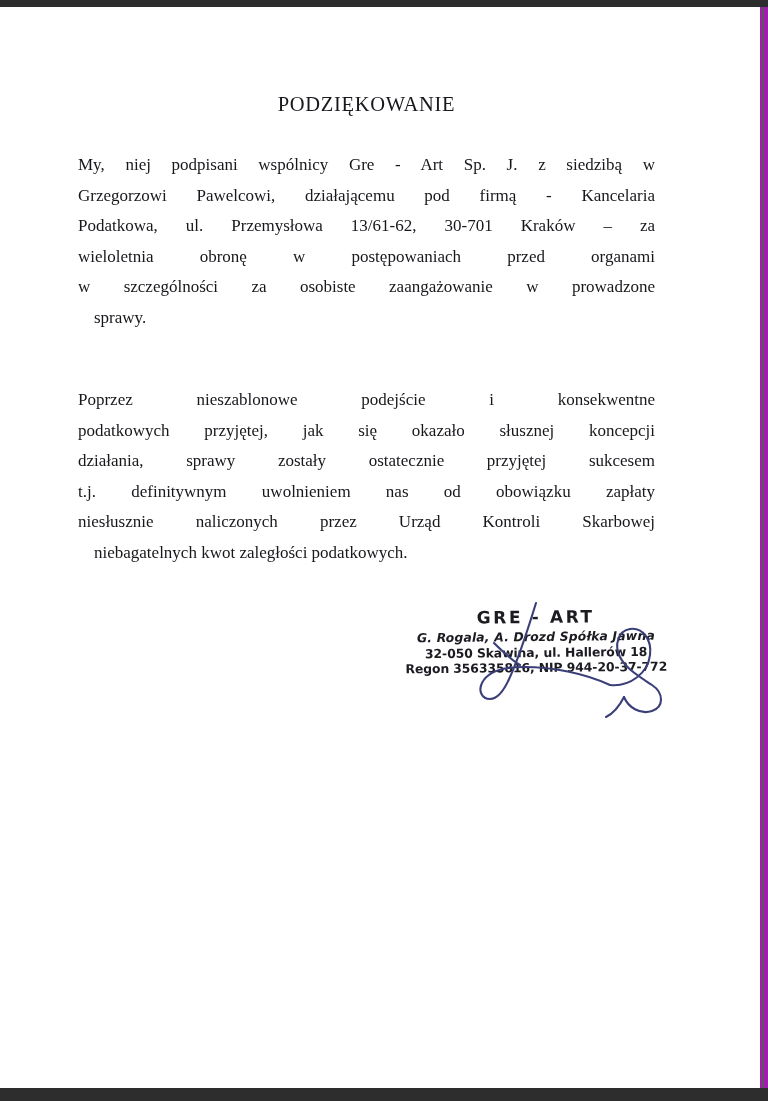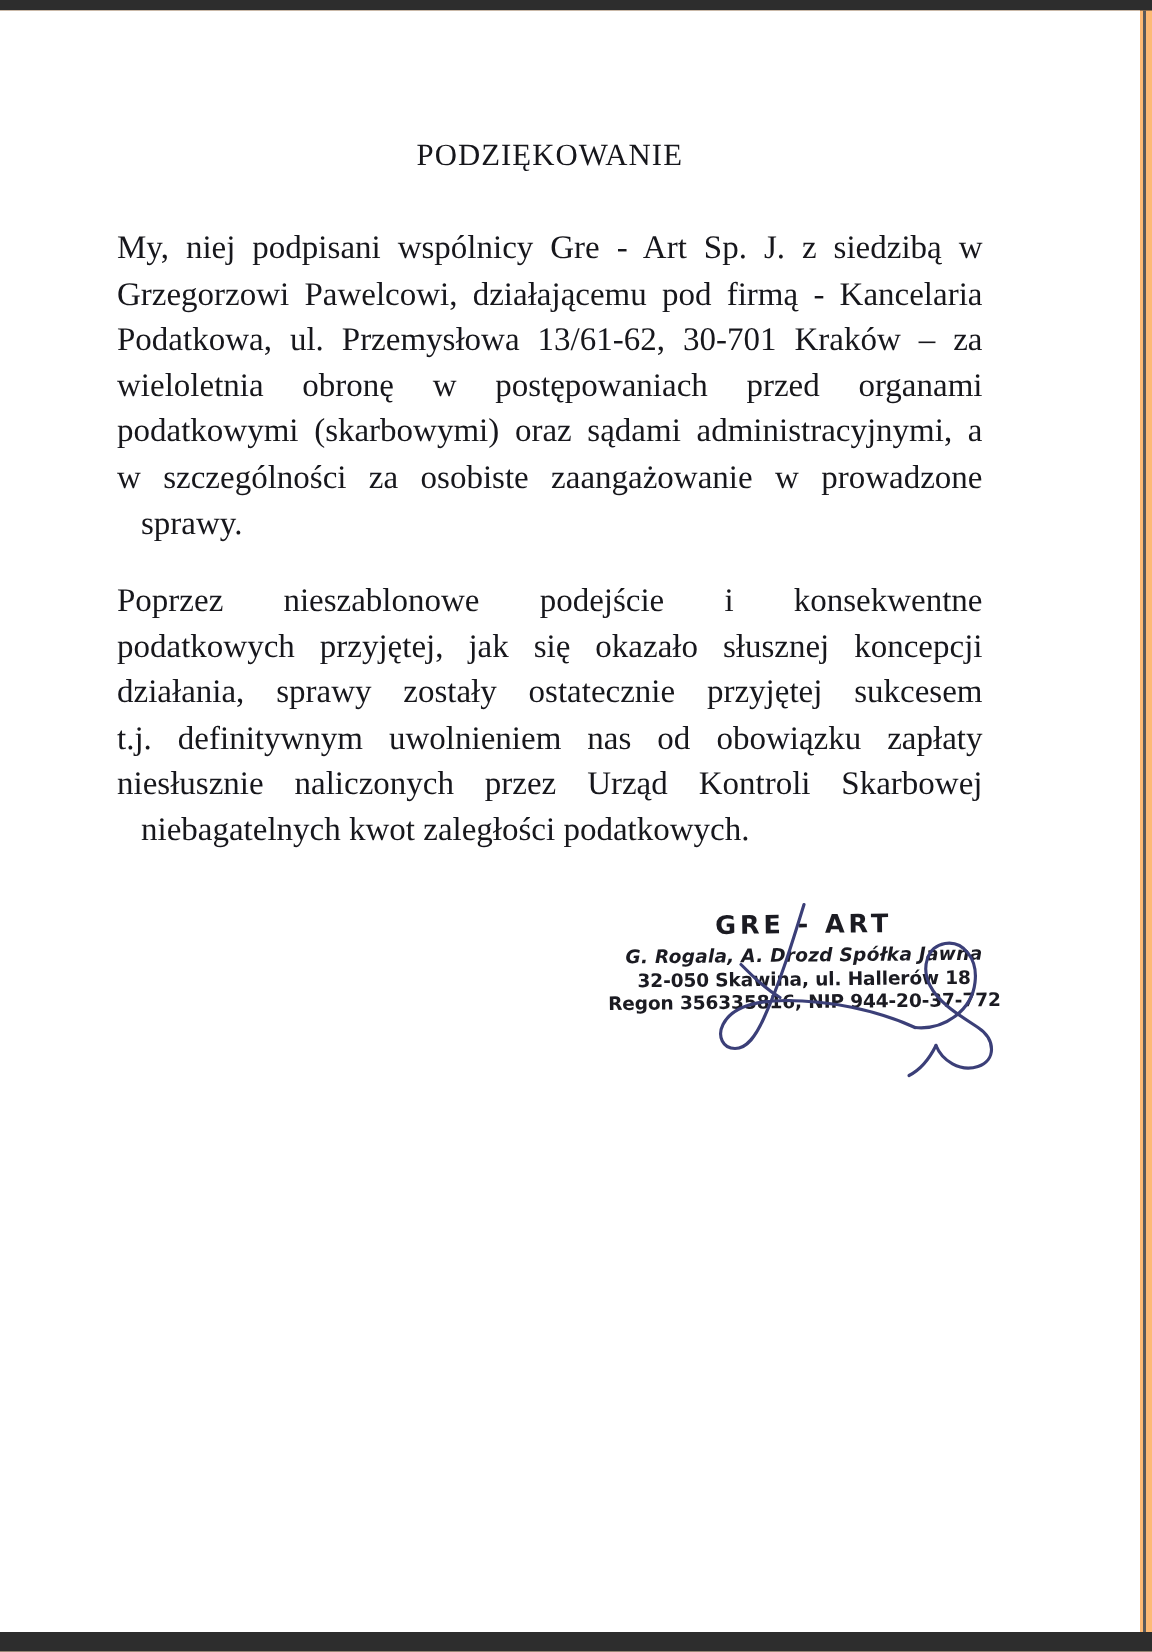--- a/index.html
+++ b/index.html
@@ -12,21 +12,21 @@
     width: 768px;
     height: 1101px;
     position: relative;
     overflow: hidden;
     font-family: "Liberation Serif", "DejaVu Serif", serif;
   }
 
   .page-scan {
     position: absolute;
     inset: 0;
-    background: #fdba74;
+    background: #a21caf;
   }
 
   
   .edge-bar {
     position: absolute;
     left: 0;
     width: 768px;
     background: #2d2d2d;
   }
   .edge-bar.top    { top: 0;   height: 7px; }
@@ -62,21 +62,21 @@
     color: #17171c;
     white-space: nowrap;
   }
 
   .para {
     position: absolute;
     left: 78px;
     width: 577px;
     text-align: justify;
     text-justify: inter-word;
-    font-size: 22px;
+    font-size: 17px;
     line-height: 30.6px;
     color: #17171c;
   }
   .para-1 { top: 143px; }
   .para-2 { top: 378px; }
 
   
   .para .ln {
     display: block;
     text-align: justify;
@@ -147,21 +147,20 @@
 
   <div class="doc-body">
 
     <div class="doc-title">PODZIĘKOWANIE</div>
 
     <div class="para para-1">
       <span class="ln">My, niej podpisani wspólnicy Gre - Art Sp. J. z siedzibą w</span>
       <span class="ln">Grzegorzowi Pawelcowi, działającemu pod firmą - Kancelaria</span>
       <span class="ln">Podatkowa, ul. Przemysłowa 13/61-62, 30-701 Kraków – za</span>
       <span class="ln">wieloletnia obronę w postępowaniach przed organami</span>
-      <span class="ln">podatkowymi (skarbowymi) oraz sądami administracyjnymi, a</span>
       <span class="ln">w szczególności za osobiste zaangażowanie w prowadzone</span>
       <span class="ln last">sprawy.</span>
     </div>
 
     <div class="para para-2">
       <span class="ln">Poprzez nieszablonowe podejście i konsekwentne</span>
       <span class="ln">podatkowych przyjętej, jak się okazało słusznej koncepcji</span>
       <span class="ln">działania, sprawy zostały ostatecznie przyjętej sukcesem</span>
       <span class="ln">t.j. definitywnym uwolnieniem nas od obowiązku zapłaty</span>
       <span class="ln">niesłusznie naliczonych przez Urząd Kontroli Skarbowej</span>

